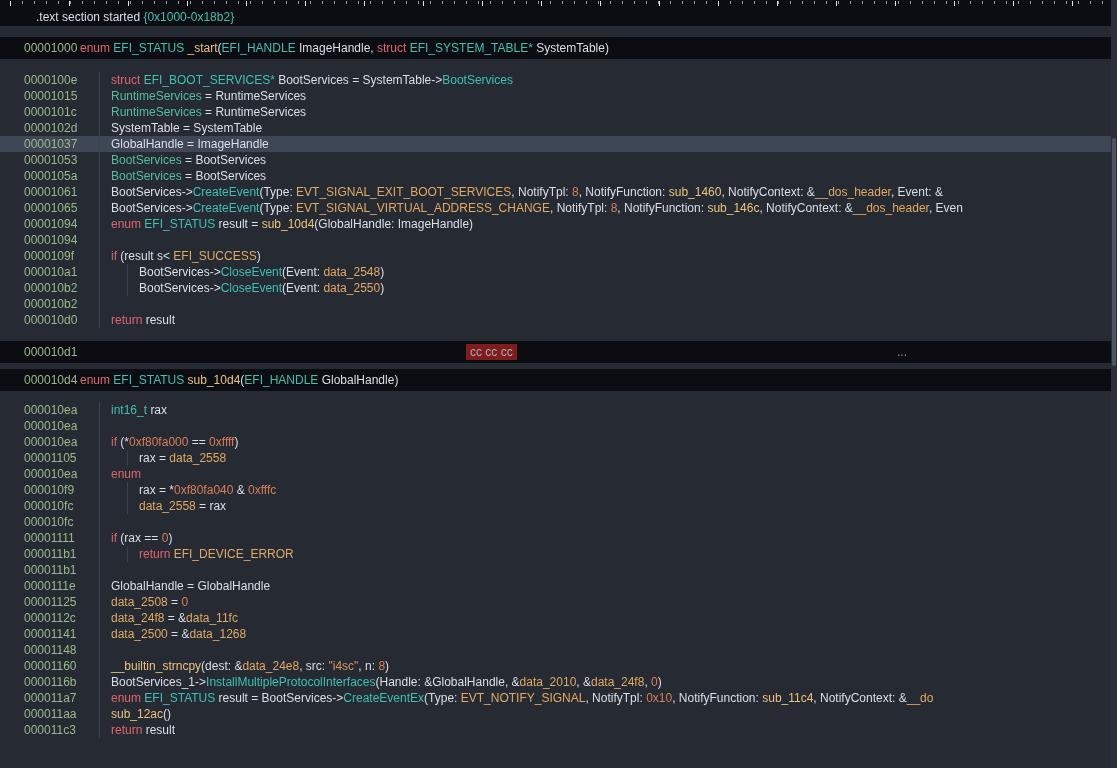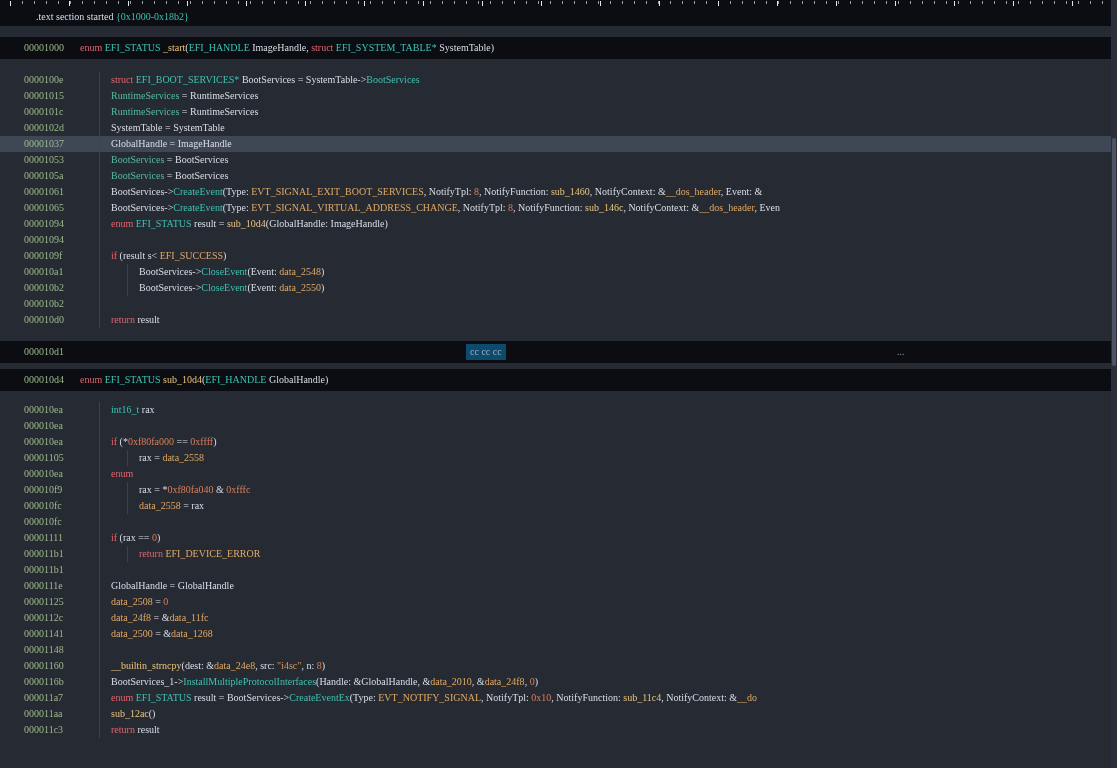--- a/index.html
+++ b/index.html
@@ -6,22 +6,22 @@
     --background:#262a33; --band:#0b0d12; --address:#9cb98b; --keyword:#e0656e;
     --type:#3ec1b1; --function:#eac47f; --data:#e2a963; --number:#da7f58;
     --string:#d4985f; --plain:#dadfe8; --global:#55bd9c; --field:#3ec1b1;
     --highlight-row:#3f4756; --guide:#3a4150;
   }
   *{margin:0;padding:0;box-sizing:border-box;}
   html,body{background:var(--background);}
   body{width:1117px;height:768px;overflow:hidden;}
   .screen{
     position:relative;width:1117px;height:768px;overflow:hidden;
-    font-family:Liberation Serif, serif;
-    font-size:10px;line-height:16px;color:var(--plain);
+    font-family:Liberation Sans, sans-serif;
+    font-size:12px;line-height:16px;color:var(--plain);
     background:var(--background);
   }
   .topband{background:var(--band);padding:1px 0 2px 0;}
   .ruler{
     height:5px;margin:0 8px 0 10px;
     background-image:
       repeating-linear-gradient(90deg,#e3e7ec 0 1px,transparent 1px 59px),
       repeating-linear-gradient(90deg,#98a0ab 0 1px,transparent 1px 12px);
     background-size:100% 5px,100% 3px;
     background-repeat:no-repeat;
@@ -31,21 +31,21 @@
   .addr{flex:none;display:inline-block;margin-left:24px;width:56px;color:var(--address);}
   .hcode{white-space:pre;}
   .line{height:16px;display:flex;align-items:center;white-space:pre;overflow:hidden;}
   .line.hl{background:var(--highlight-row);}
   .body{flex:1 1 auto;display:flex;overflow:hidden;min-width:0;height:16px;}
   .guide{flex:none;width:20px;border-right:1px solid var(--guide);}
   .guide.g2{width:28px;}
   .codetext{flex:none;padding-left:11px;white-space:pre;}
   .sep{position:relative;}
   .sep .bytes{position:absolute;left:466px;top:3px;height:16px;line-height:16px;
-    background:#0c4a6e;color:#a6adb8;padding:0 4px;}
+    background:#7f1d1d;color:#a6adb8;padding:0 4px;}
   .sep .more{position:absolute;left:897px;top:3px;color:#8e95a0;}
   .gap{width:100%;}
   .vscroll{position:absolute;top:0;right:0;width:6px;height:768px;background:#2a2f39;}
   .vscroll .thumb{position:absolute;right:1px;top:138px;width:4px;height:228px;background:#4d5564;border-radius:2px;}
   .tok-kw{color:var(--keyword);}
   .tok-ty{color:var(--type);}
   .tok-fn{color:var(--function);}
   .tok-dt{color:var(--data);}
   .tok-num{color:var(--number);}
   .tok-str{color:var(--string);}

